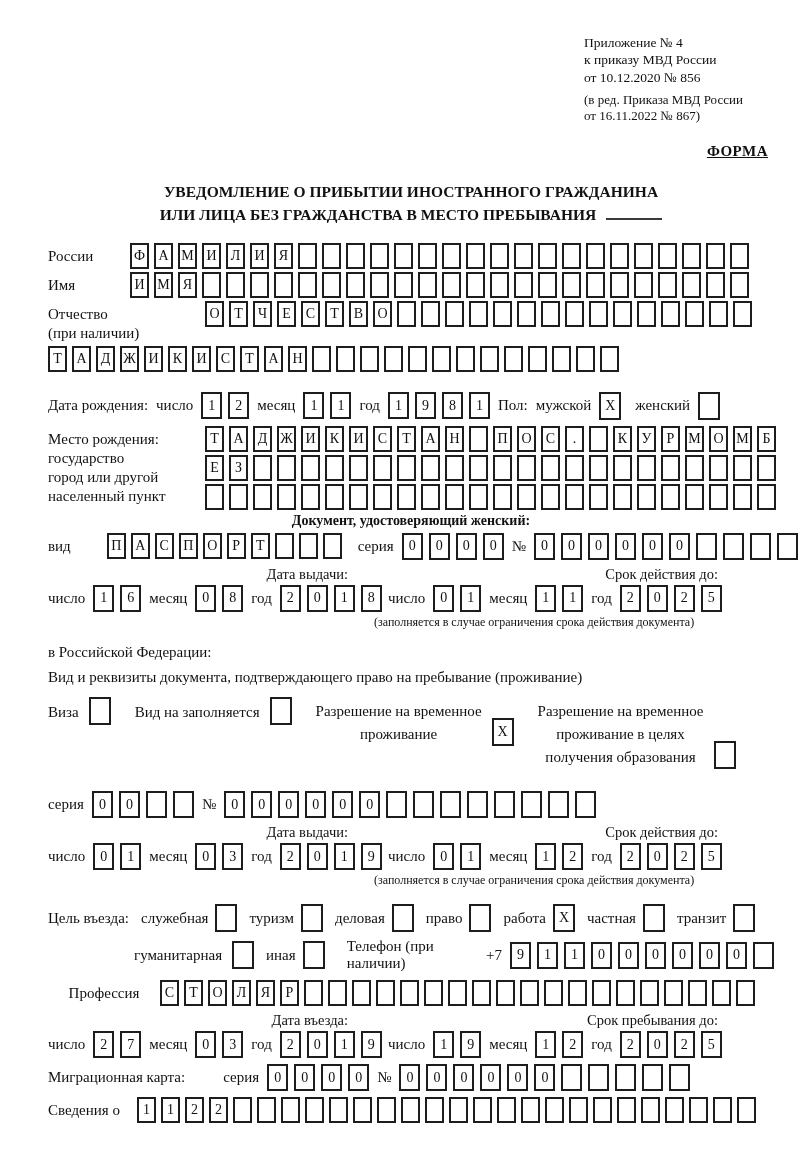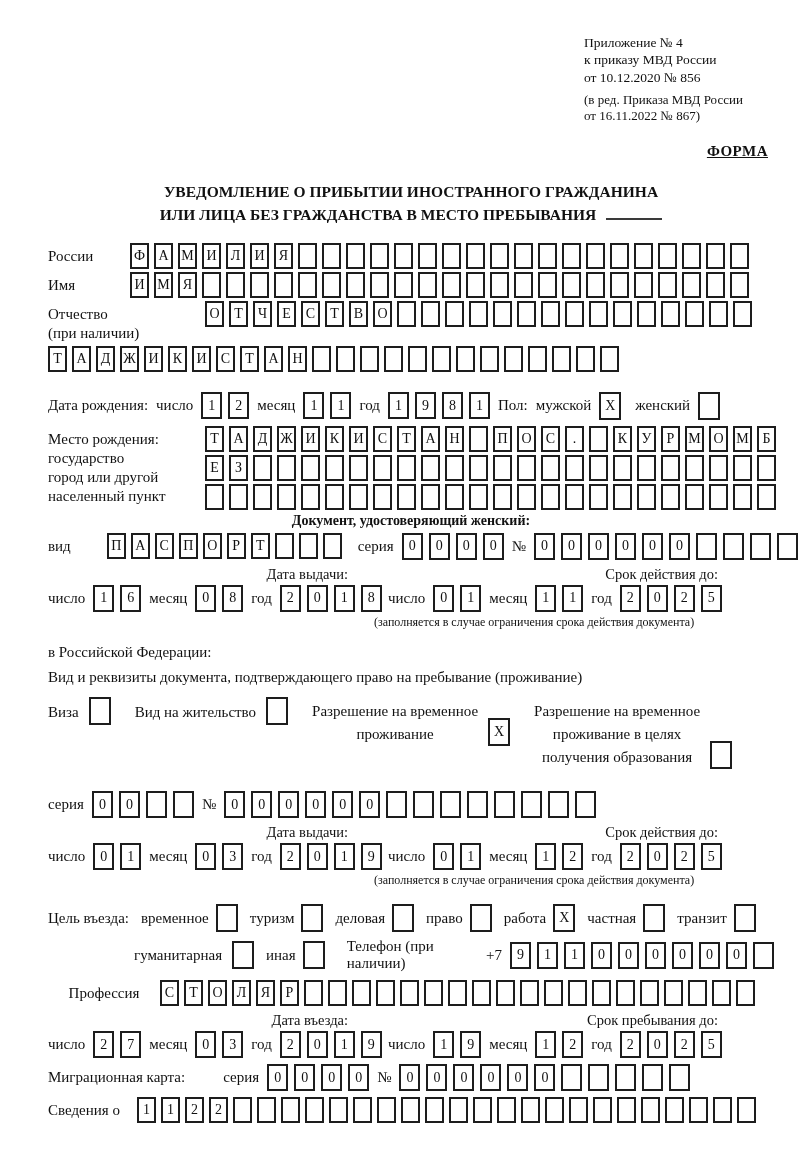--- a/index.html
+++ b/index.html
@@ -424,21 +424,21 @@
   </div>
 
   <div class="optrow">
     <div class="opt">
       <span class="optlbl">Виза</span>
       <span class="cellrow cb">
           <span class="cell"></span>
         </span>
     </div>
     <div class="opt">
-      <span class="optlbl">Вид на жительство</span>
+      <span class="optlbl">Вид на заполняется</span>
       <span class="cellrow cb">
           <span class="cell"></span>
         </span>
     </div>
     <div class="opt">
       <span class="optlbl ctr">
         <div>Разрешение на временное</div>
         <div>проживание</div>
       </span>
       <span class="cellrow cb">
@@ -527,21 +527,21 @@
             <span class="cell">2</span>
             <span class="cell">5</span>
           </span>
       </div>
       <div class="dnote">(заполняется в случае ограничения срока действия документа)</div>
     </div>
   </div>
 
   <div class="prow mt16">
     <span>Цель въезда:</span>
-    <span class="plbl">временное</span>
+    <span class="plbl">служебная</span>
     <span class="cellrow cb">
         <span class="cell"></span>
       </span>
     <span class="plbl">туризм</span>
     <span class="cellrow cb">
         <span class="cell"></span>
       </span>
     <span class="plbl">деловая</span>
     <span class="cellrow cb">
         <span class="cell"></span>

